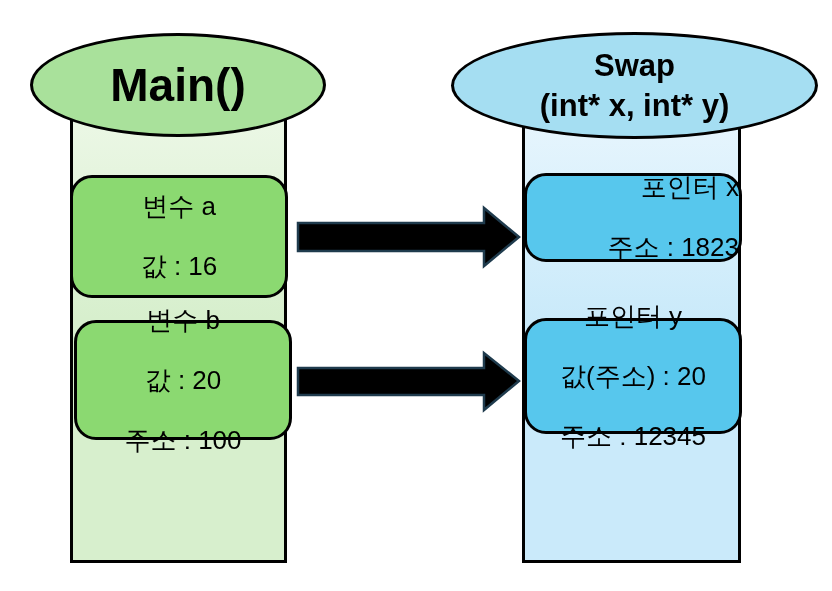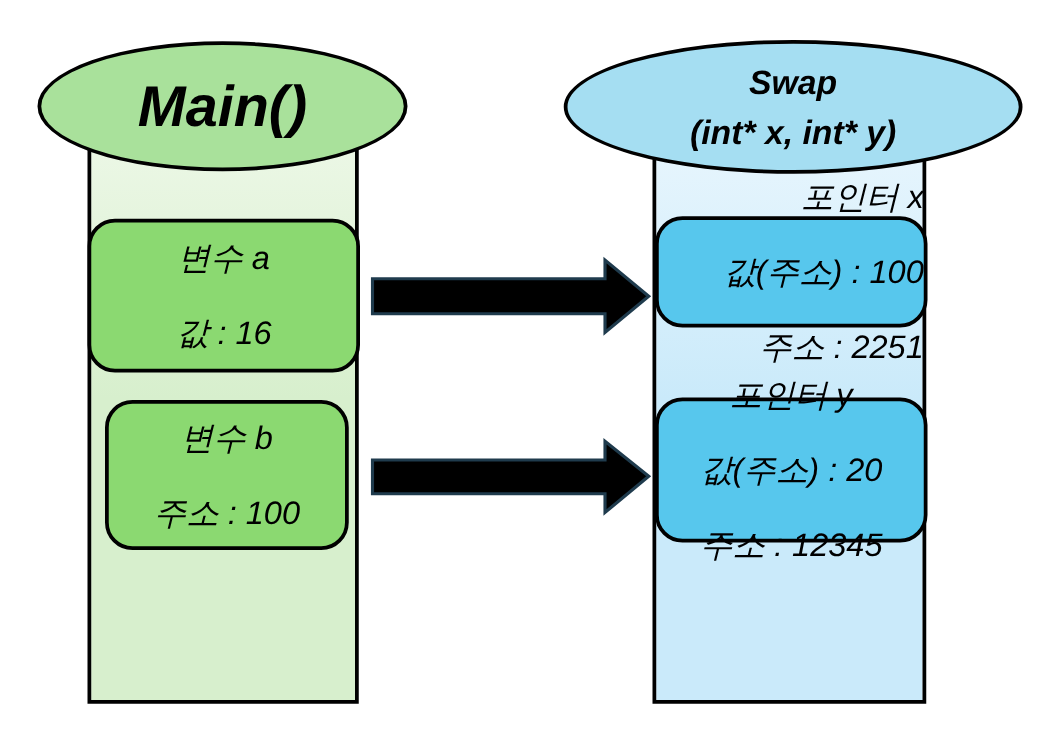--- a/index.html
+++ b/index.html
@@ -4,21 +4,21 @@
 <style>
   html, body { margin: 0; padding: 0; }
   body {
     width: 832px; height: 591px;
     background: #ffffff;
     font-family: "Liberation Sans", sans-serif;
     position: relative;
     overflow: hidden;
     color: #000;
   }
-  .canvas { position: absolute; inset: 0; font-style: italic; }
+  .canvas { position: absolute; inset: 0; }
 
   
   .column {
     position: absolute;
     border: 3px solid var(--outline);
     box-sizing: border-box;
   }
   .column.left {
     left: 70px; top: 118px; width: 217px; height: 445px;
     background: linear-gradient(to bottom, var(--green-column-top) 0%, var(--green-column) 45%, var(--green-column) 100%);
@@ -40,38 +40,38 @@
     font-weight: bold;
   }
   .ellipse.left {
     left: 30px; top: 33px; width: 296px; height: 104px;
     background: var(--green-ellipse);
     font-size: 46px;
   }
   .ellipse.right {
     left: 451px; top: 32px; width: 367px; height: 107px;
     background: var(--blue-ellipse);
-    font-size: 27px; line-height: 40px;
+    font-size: 31px; line-height: 40px;
   }
 
   
   .varbox {
     position: absolute;
     border: 3px solid var(--outline);
     border-radius: 22px;
     box-sizing: border-box;
     display: flex; flex-direction: column;
     align-items: center; justify-content: center;
     text-align: center;
     font-size: 26px; line-height: 37px; gap: 23px;
   }
   .varbox.green { background: var(--green-box); }
   .varbox.blue  { background: var(--blue-box); }
   .varbox.box-a { left: 70px;  top: 175px; width: 218px; height: 123px; }
-  .varbox.box-b { left: 84px;  top: 320px; width: 195px; height: 120px; }
+  .varbox.box-b { left: 74px;  top: 320px; width: 218px; height: 120px; }
   .varbox.box-x { left: 524px; top: 173px; width: 218px; height: 89px; align-items: flex-end; }
   .varbox.box-y { left: 524px; top: 318px; width: 218px; height: 116px; }
 
   
   svg.arrow { position: absolute; left: 0; top: 0; width: 832px; height: 591px; pointer-events: none; }
   svg.arrow polygon {
     fill: var(--arrow-fill);
     stroke: var(--arrow-stroke);
     stroke-width: 2.5;
     stroke-linejoin: miter;
@@ -103,27 +103,27 @@
     <span>(int* x, int* y)</span>
   </div>
 
   <div class="varbox green box-a">
     <span>변수 a</span>
     <span>값 : 16</span>
   </div>
 
   <div class="varbox green box-b">
     <span>변수 b</span>
+    <span>값 : 20</span>
     <span>주소 : 100</span>
   </div>
 
   <div class="varbox blue box-x">
     <span>포인터 x</span>
-    <span>값(주소) : 100</span>
-    <span>주소 : 2251</span>
+    <span>주소 : 1823</span>
   </div>
 
   <div class="varbox blue box-y">
     <span>포인터 y</span>
     <span>값(주소) : 20</span>
     <span>주소 : 12345</span>
   </div>
 
 </div>
 

